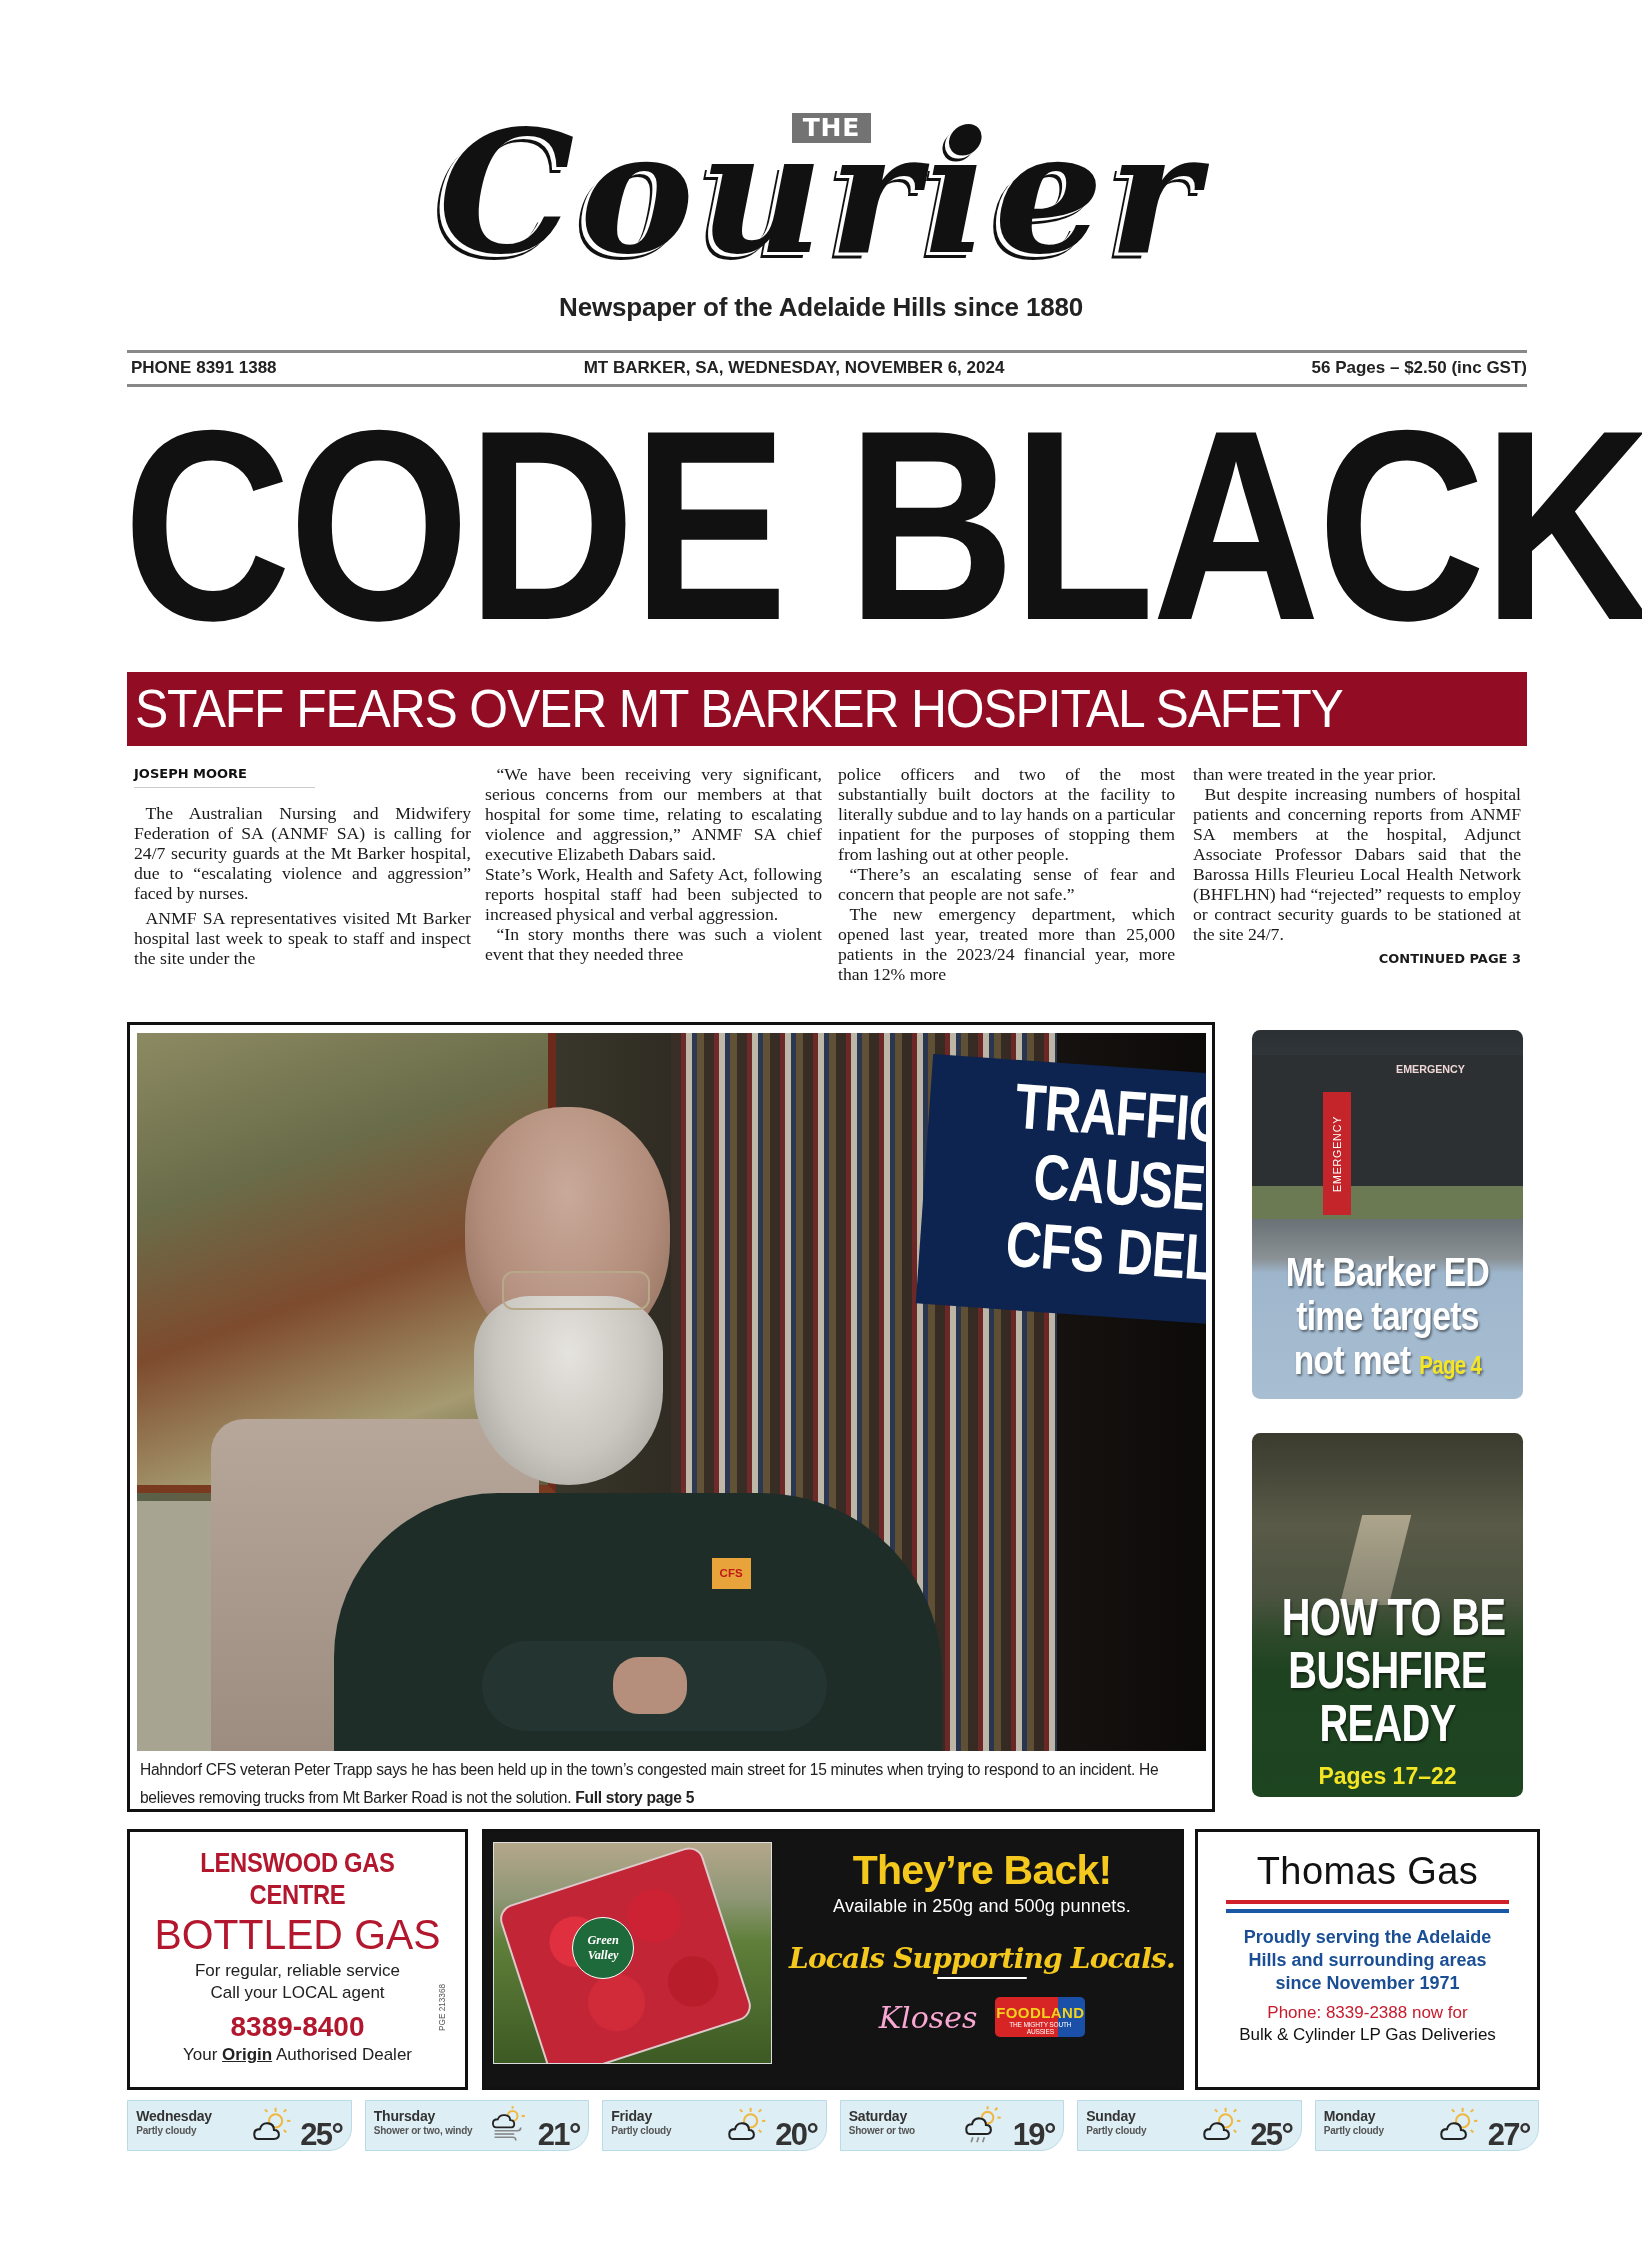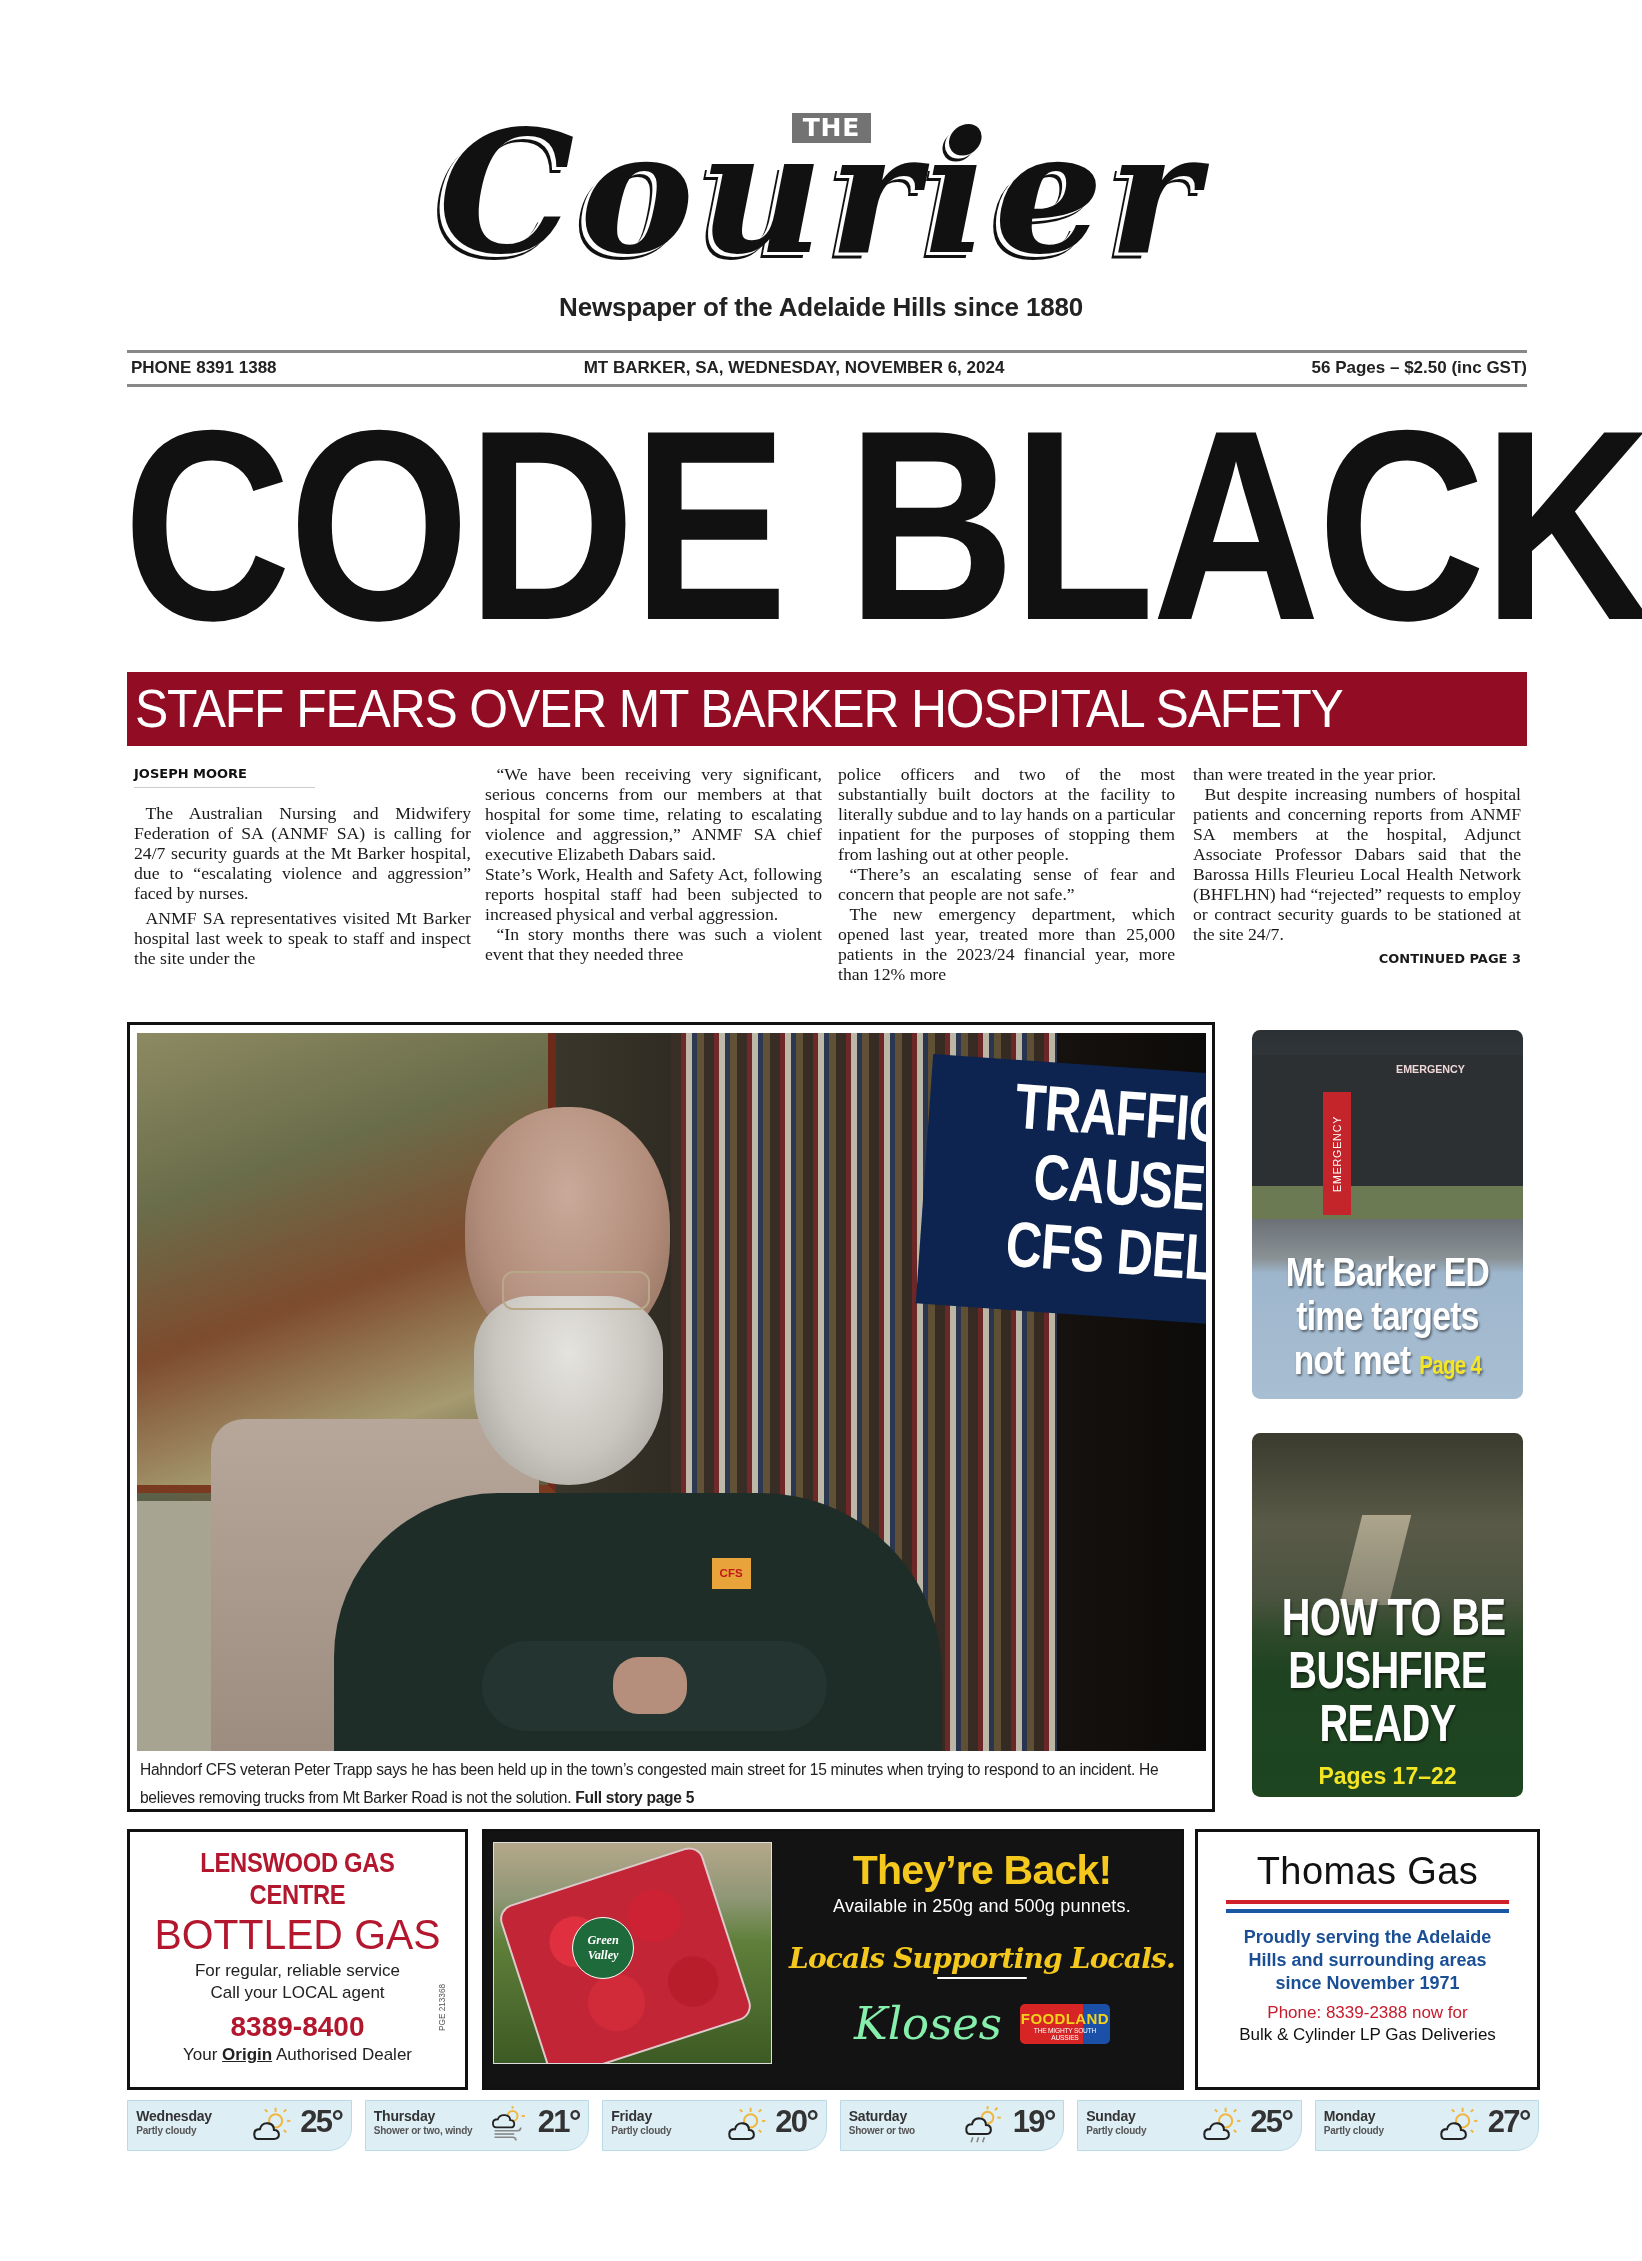--- a/index.html
+++ b/index.html
@@ -74,39 +74,39 @@
   .ad-berries { left: 482px; width: 702px; background: #131313; }
   .berry-photo { position: absolute; left: 8.2px; top: 10px; width: 279px; height: 222px; background: linear-gradient(180deg, #b4a78a 0%, #8f9776 25%, #5f7f3a 45%, #3c5a23 100%); border: 0.8px solid #ddd; overflow: hidden; }
   .punnet { position: absolute; left: 25px; top: 29px; width: 213px; height: 181px; border-radius: 15px; transform: rotate(-18deg); background: radial-gradient(circle at 30% 30%, #e03040 0 25px, transparent 25.5px), radial-gradient(circle at 70% 30%, #cc2233 0 26px, transparent 27px), radial-gradient(circle at 40% 70%, #d12b3a 0 28px, transparent 29px), radial-gradient(circle at 78% 72%, #b81d2c 0 25px, transparent 25.5px), #c22535; border: 2.5px solid rgba(230,240,240,0.8); }
   .gv-label { position: absolute; left: 78px; top: 74px; width: 62px; height: 62px; border-radius: 50%; background: #1f6a3a; border: 1.6px solid #fff; color: #fff; font-style: italic; font-weight: bold; font-size: 12.3px; text-align: center; line-height: 15px; padding-top: 15px; font-family: "Liberation Serif", serif; }
   .berry-text { position: absolute; left: 304px; top: 15px; width: 386px; text-align: center; }
   .back-title { color: #f4c81c; font-weight: 900; font-size: 41px; line-height: 46px; letter-spacing: -0.8px; }
   .back-sub { color: #fff; font-size: 18px; margin-top: 3.3px; letter-spacing: 0.2px; }
   .locals { color: #f4c81c; font-family: "DejaVu Serif", serif; font-style: italic; font-weight: bold; font-size: 28px; margin-top: 25px; letter-spacing: -0.8px; }
   .locals-underline { width: 90px; height: 2.5px; background: #fff; margin: 1.6px auto 0; border-radius: 1.6px; }
   .logos { display: flex; justify-content: center; align-items: center; gap: 18px; margin-top: 18px; }
-  .kloses { color: #86efac; font-family: "DejaVu Serif", serif; font-style: italic; font-size: 45px; font-weight: 400; }
+  .kloses { color: #f9a8d4; font-family: "DejaVu Serif", serif; font-style: italic; font-size: 30px; font-weight: 400; }
   .foodland { width: 90px; height: 40px; background: linear-gradient(90deg, #d72424 0%, #d72424 70%, #1a50a8 70%); border-radius: 5px; text-align: center; }
   .foodland-name { color: #f3d21b; font-weight: 900; font-size: 15px; padding-top: 6.6px; letter-spacing: 0.4px; }
   .foodland-tag { color: #fff; font-size: 6.6px; letter-spacing: -0.2px; }
   .ad-thomas { left: 1195px; width: 345px; background: #fff; text-align: center; }
   .tg-title { margin-top: 18px; font-size: 38px; color: #111; font-weight: 400; letter-spacing: 0.4px; }
   .tg-rule-red { width: 283px; height: 4.1px; background: #d0202c; margin: 6.6px auto 0; }
   .tg-rule-blue { width: 283px; height: 4.1px; background: #1a58a6; margin: 5px auto 0; }
   .tg-blue { color: #1a4f95; font-size: 18px; line-height: 23px; margin-top: 13px; font-weight: bold; }
   .tg-phone { color: #c51b2c; font-size: 17px; margin-top: 8.2px; }
   .tg-bulk { color: #111; font-size: 17px; margin-top: 1.6px; }
 
   
   .weather-row { left: 127px; top: 2100px; width: 1412px; height: 51px; display: flex; gap: 13px; }
   .wcard { flex: 1; background: #deeef5; border: 1.6px solid #b9dbe8; border-radius: 0 0 23px 0; position: relative; padding: 6.6px 6.6px 0 8.2px; }
   .wday { font-weight: 900; font-size: 14px; color: #333; letter-spacing: -0.2px; }
   .wdesc { font-size: 10px; color: #555; margin-top: 1.6px; font-weight: bold; letter-spacing: -0.2px; }
   .wicon { position: absolute; right: 59px; top: 5px; width: 41px; height: 38px; }
-  .wtemp { position: absolute; right: 8.2px; top: 3px; font-weight: 900; font-size: 31px; color: #333; letter-spacing: -1.6px; }
+  .wtemp { position: absolute; right: 8.2px; top: 16px; font-weight: 900; font-size: 31px; color: #333; letter-spacing: -1.6px; }
 </style>
 </head>
 <body>
 
 <div class="abs the-box">THE</div>
 <div class="abs courier-logo">Courier</div>
 <div class="abs tagline">Newspaper of the Adelaide Hills since 1880</div>
 
 <div class="abs rule" style="top:350px"></div>
 <div class="abs info-row">

